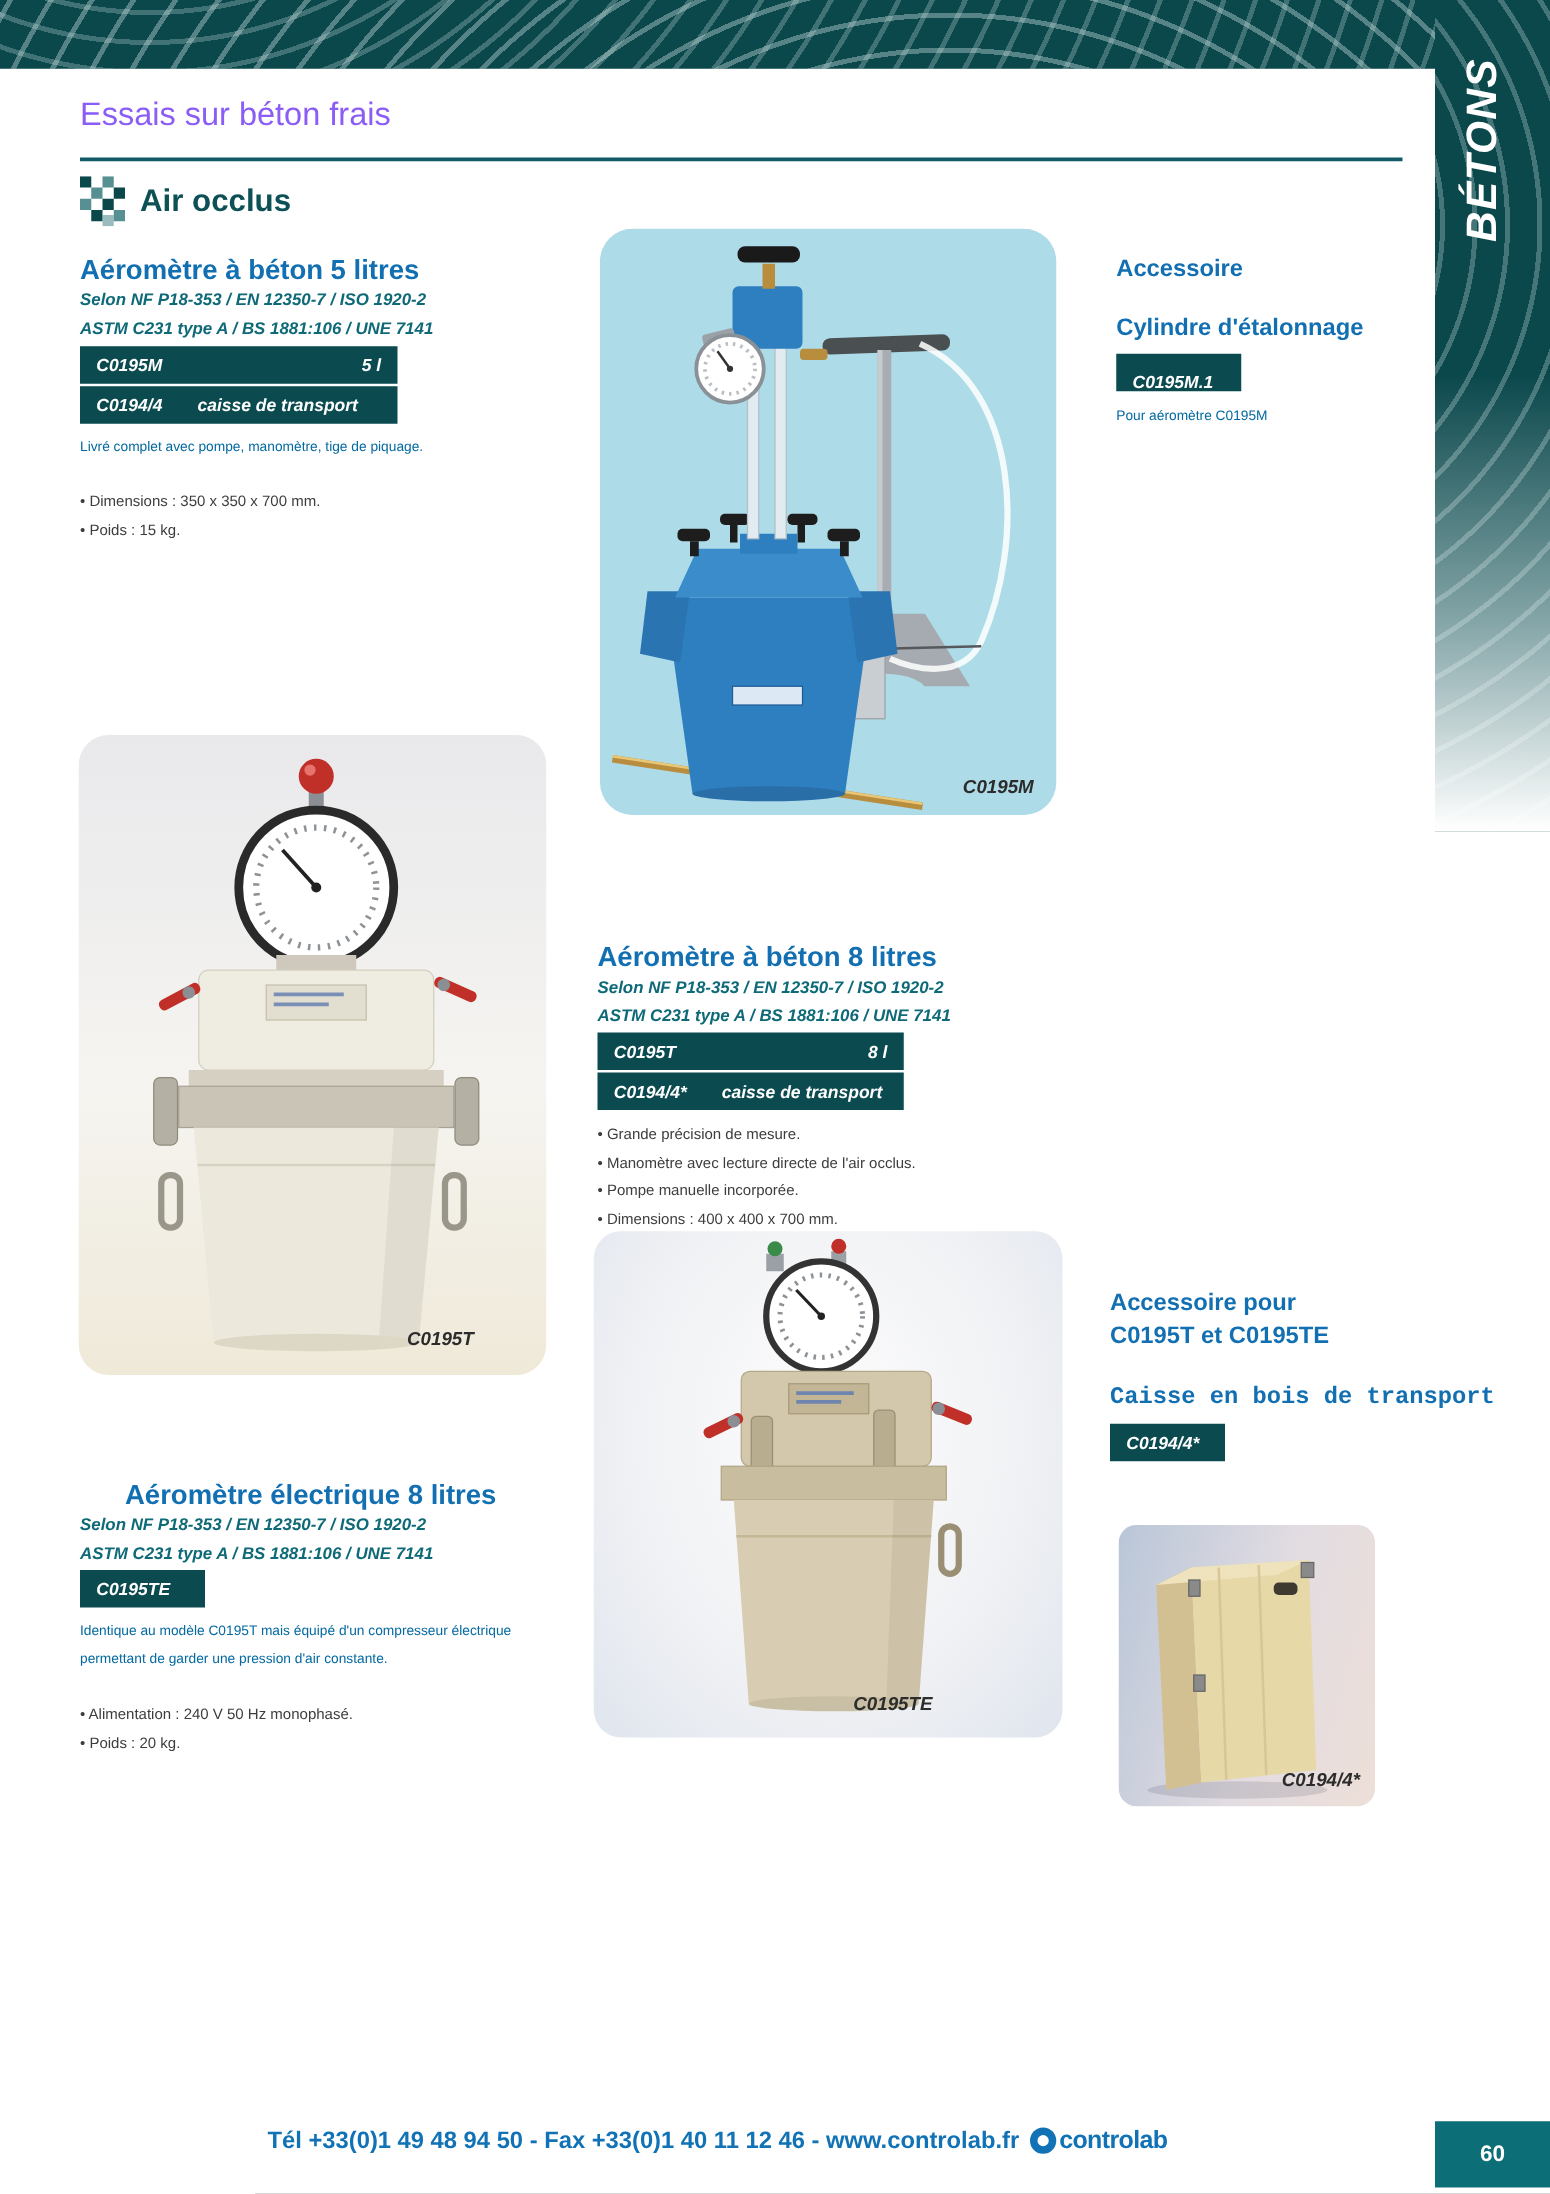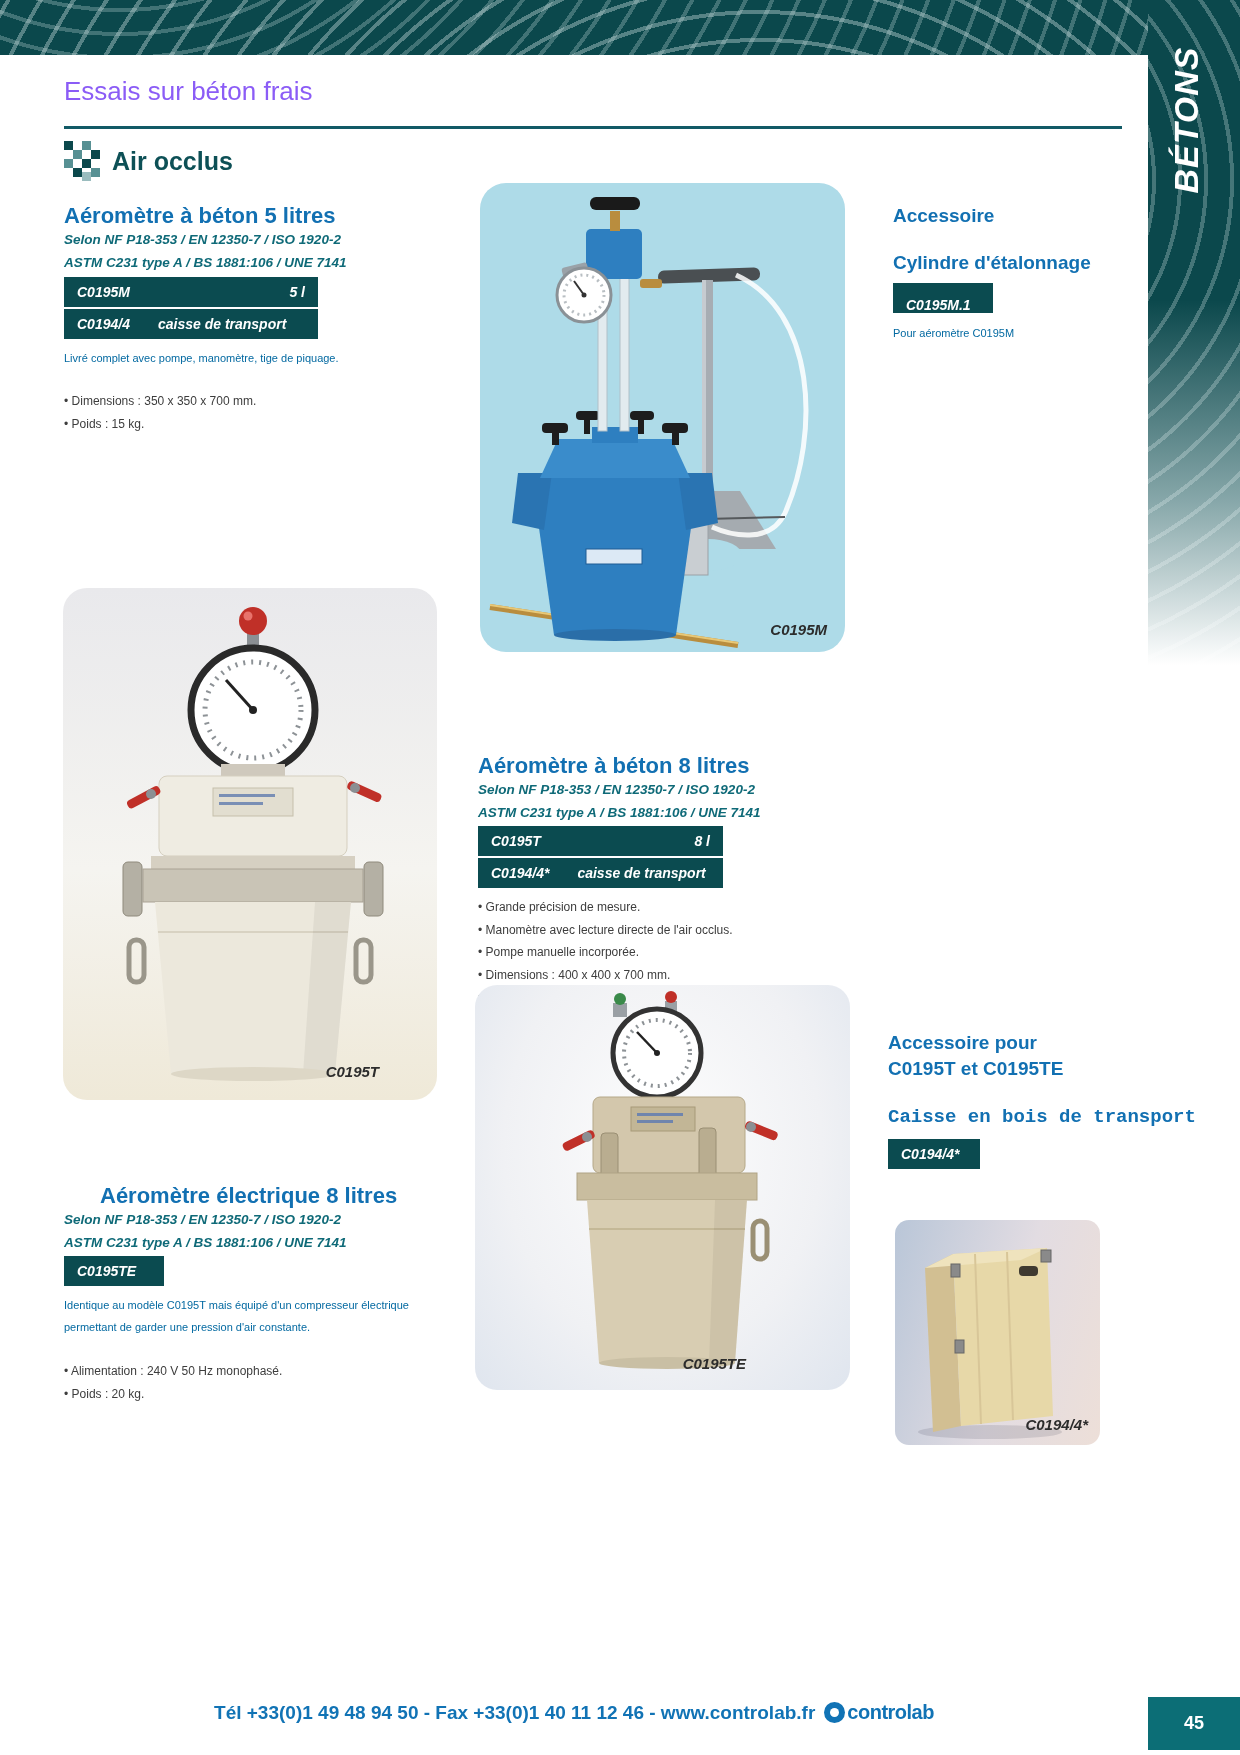--- a/index.html
+++ b/index.html
@@ -329,16 +329,16 @@
   </div>
 
   <div class="abs footer-row">
     <span class="footer-contact">Tél +33(0)1 49 48 94 50 - Fax +33(0)1 40 11 12 46 - www.controlab.fr</span>
     <span class="logo">
       <span class="logo-c"></span>
       <span class="logo-text">controlab</span>
     </span>
   </div>
   <div class="abs page-box">
-    <span class="page-num">45</span>
+    <span class="page-num">60</span>
   </div>
 
 </div>
 
 </body></html>

